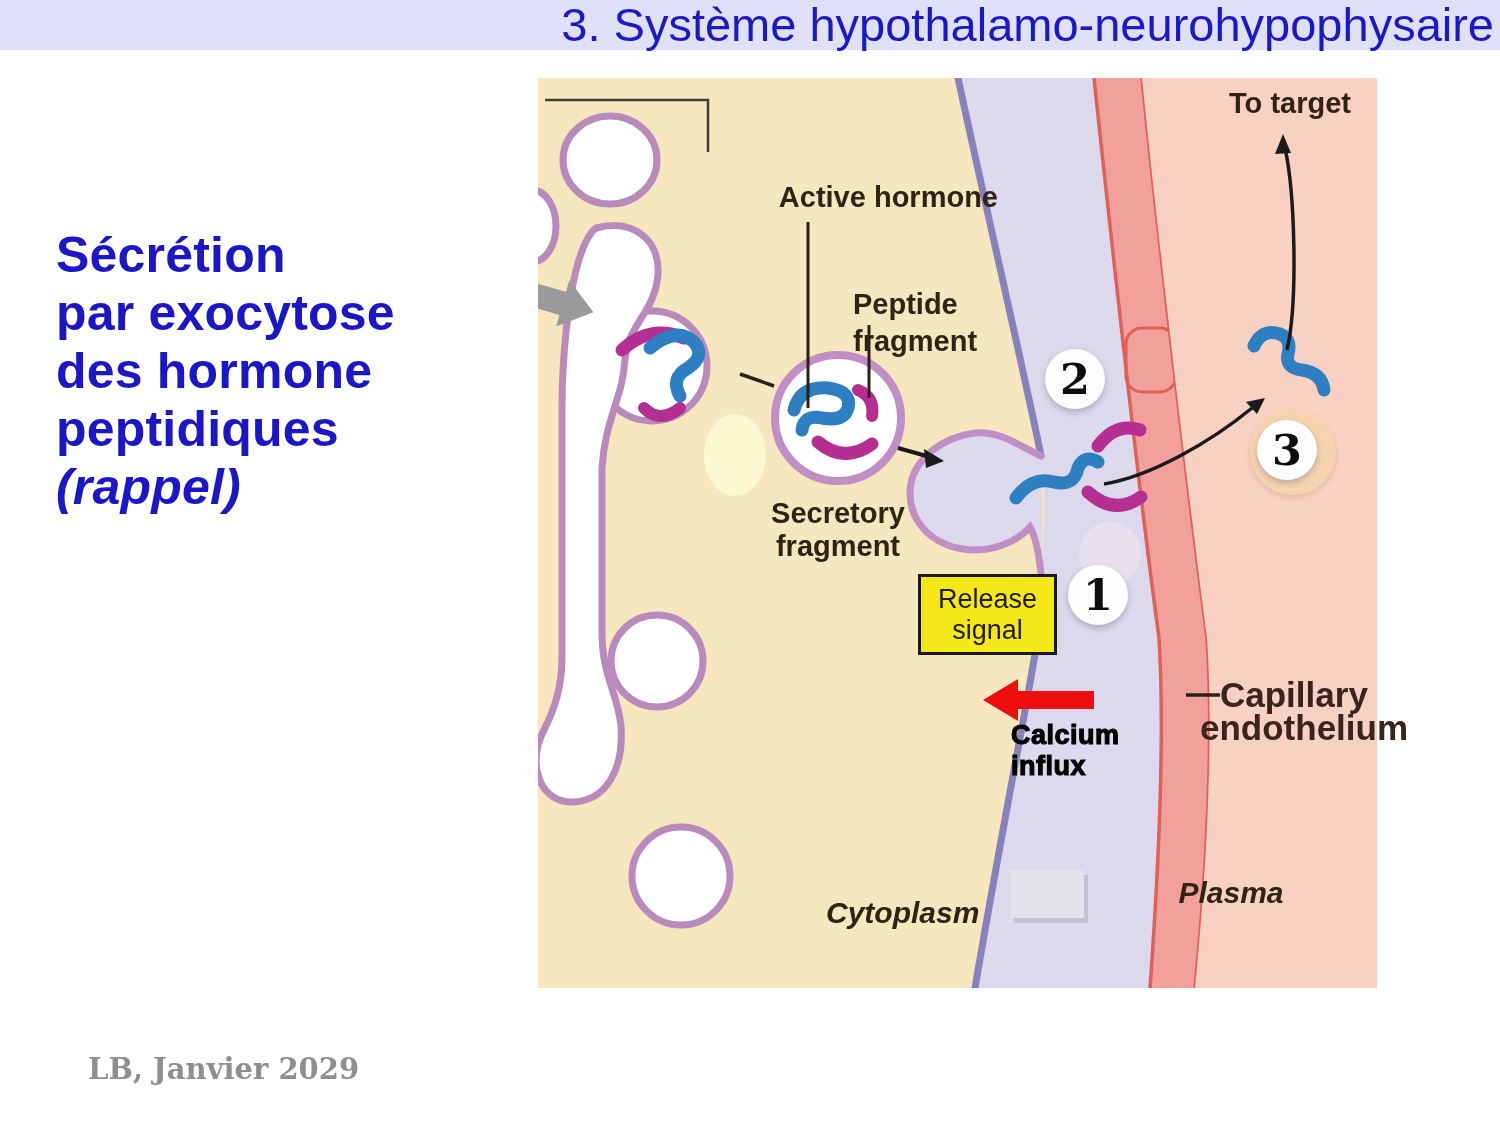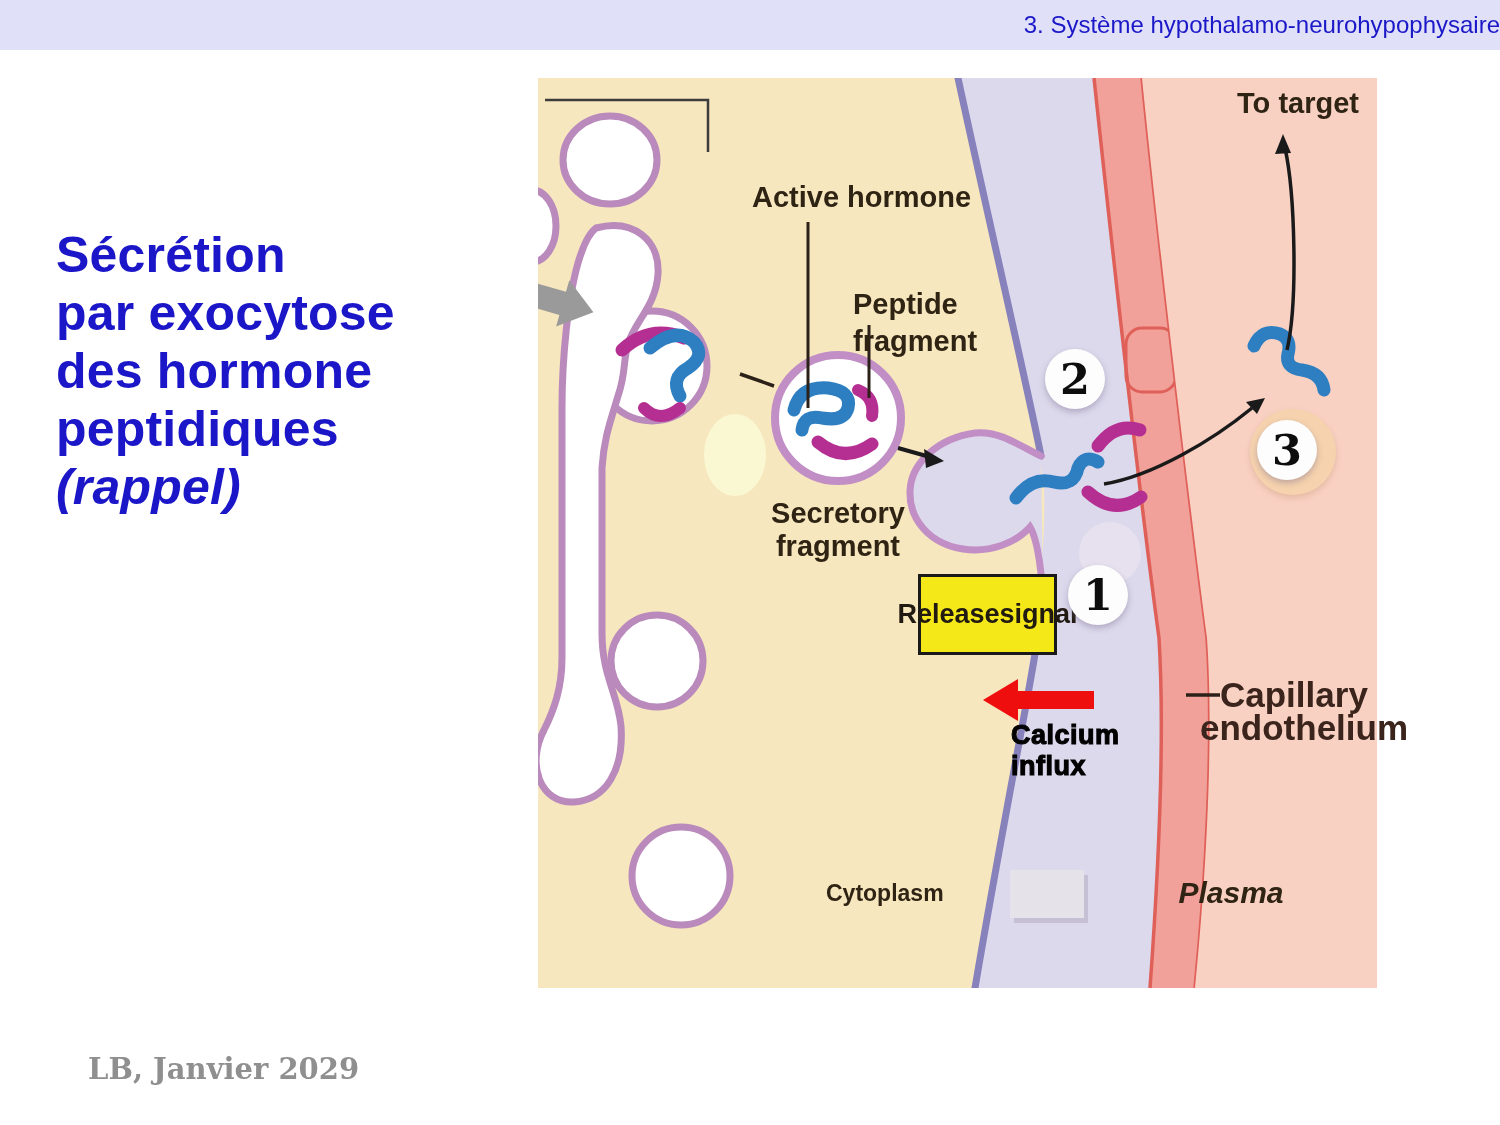--- a/index.html
+++ b/index.html
@@ -1,46 +1,46 @@
 <!DOCTYPE html>
 <html><head>
 <meta charset="utf-8">
 <style>
   html,body{margin:0;padding:0;background:#ffffff;}
   .slide{position:relative;width:1500px;height:1125px;background:#ffffff;overflow:hidden;
          font-family:"Liberation Sans",sans-serif;}
   
   .header-band{position:absolute;left:0;top:0;width:1500px;height:50px;background:#E0E0F8;}
-  .header-title{position:absolute;right:0;top:0;line-height:50px;font-size:24px;
+  .header-title{position:absolute;right:6px;top:0;line-height:50px;font-size:47px;
                 color:#1B18C8;white-space:nowrap;}
   
   .title-block{position:absolute;left:56px;top:226px;width:470px;color:#1B16C8;
                font-weight:bold;font-size:50px;line-height:58px;letter-spacing:.2px;}
   .title-block .line{display:block;}
   .title-block .line.italic{font-style:italic;}
   
   .footer-credit{position:absolute;left:88px;top:1052px;font-family:"DejaVu Serif","Liberation Serif",serif;
                  font-weight:bold;font-size:29px;color:#8F8F8F;}
   
   .figure{position:absolute;left:538px;top:78px;width:839px;height:910px;}
   .figure svg{position:absolute;left:0;top:0;}
   .fig-label{position:absolute;color:#2F2414;font-weight:bold;font-size:29px;line-height:34px;}
-  .lbl-active{left:214px;top:102px;width:232px;text-align:left;}
+  .lbl-active{left:228px;top:102px;width:232px;text-align:right;}
   .lbl-peptide{left:315px;top:176px;line-height:37px;margin-top:32px;}
   .lbl-secretory{left:222px;top:419px;width:156px;text-align:center;line-height:33px;}
   .release-box{position:absolute;left:380px;top:496px;width:139px;height:81px;box-sizing:border-box;
-               background:#F5E818;border:3px solid #1A1A1A;display:flex;
-               align-items:center;justify-content:center;font-weight:bold;font-size:27px;
+               background:#F5E818;border:3px solid #1A1A1A;display:flex;flex-direction:column;
+               align-items:center;justify-content:center;font-weight:normal;font-size:27px;
                line-height:31px;color:#201A10;}
   .lbl-calcium{left:473px;top:642px;font-size:27px;line-height:31px;color:#000;
                -webkit-text-stroke:1.1px #000;letter-spacing:.5px;}
   .lbl-capillary{left:662px;top:600px;width:120px;font-size:35px;line-height:33px;color:#3A241C;}
   .lbl-capillary .ind{margin-left:20px;}
-  .lbl-totarget{left:686px;top:8px;width:132px;text-align:center;margin-left:8px;}
-  .lbl-cytoplasm{left:288px;top:798px;font-size:23px;}
+  .lbl-totarget{left:686px;top:8px;width:132px;text-align:center;}
+  .lbl-cytoplasm{left:288px;top:818px;font-size:30px;font-style:italic;}
   .lbl-plasma{left:640px;top:798px;width:106px;text-align:center;font-size:30px;font-style:italic;}
   
   .step{position:absolute;width:60px;height:60px;border-radius:50%;background:#FDFDFD;
         display:flex;align-items:center;justify-content:center;color:#0d0d0d;
         font-family:"DejaVu Serif","Liberation Serif",serif;font-weight:bold;font-size:43px;
         box-shadow:0 3px 6px rgba(110,95,130,.40);}
   .step-1{left:530px;top:487px;}
   .step-2{left:507px;top:271px;}
   .step-3{left:719px;top:342px;z-index:3;}
   .step3-halo{position:absolute;left:712px;top:331px;width:86px;height:86px;border-radius:50%;

